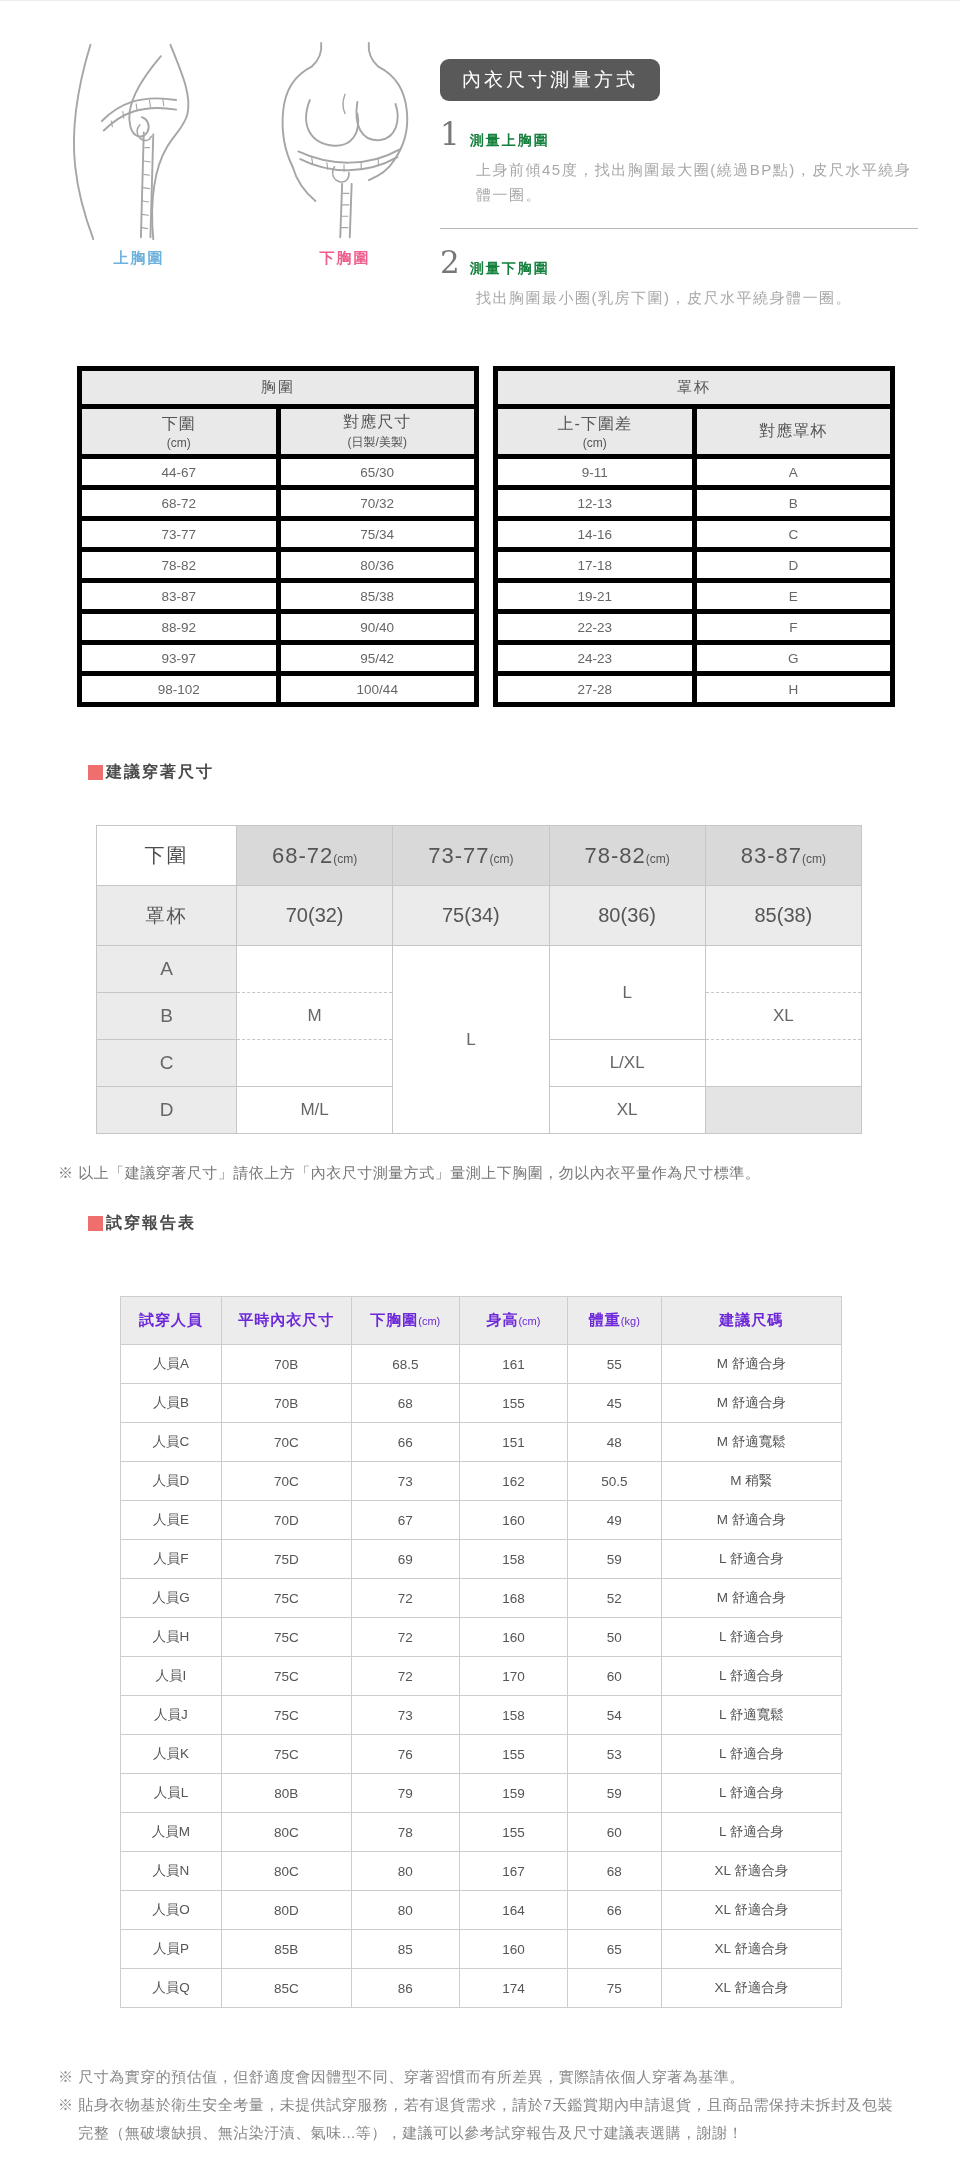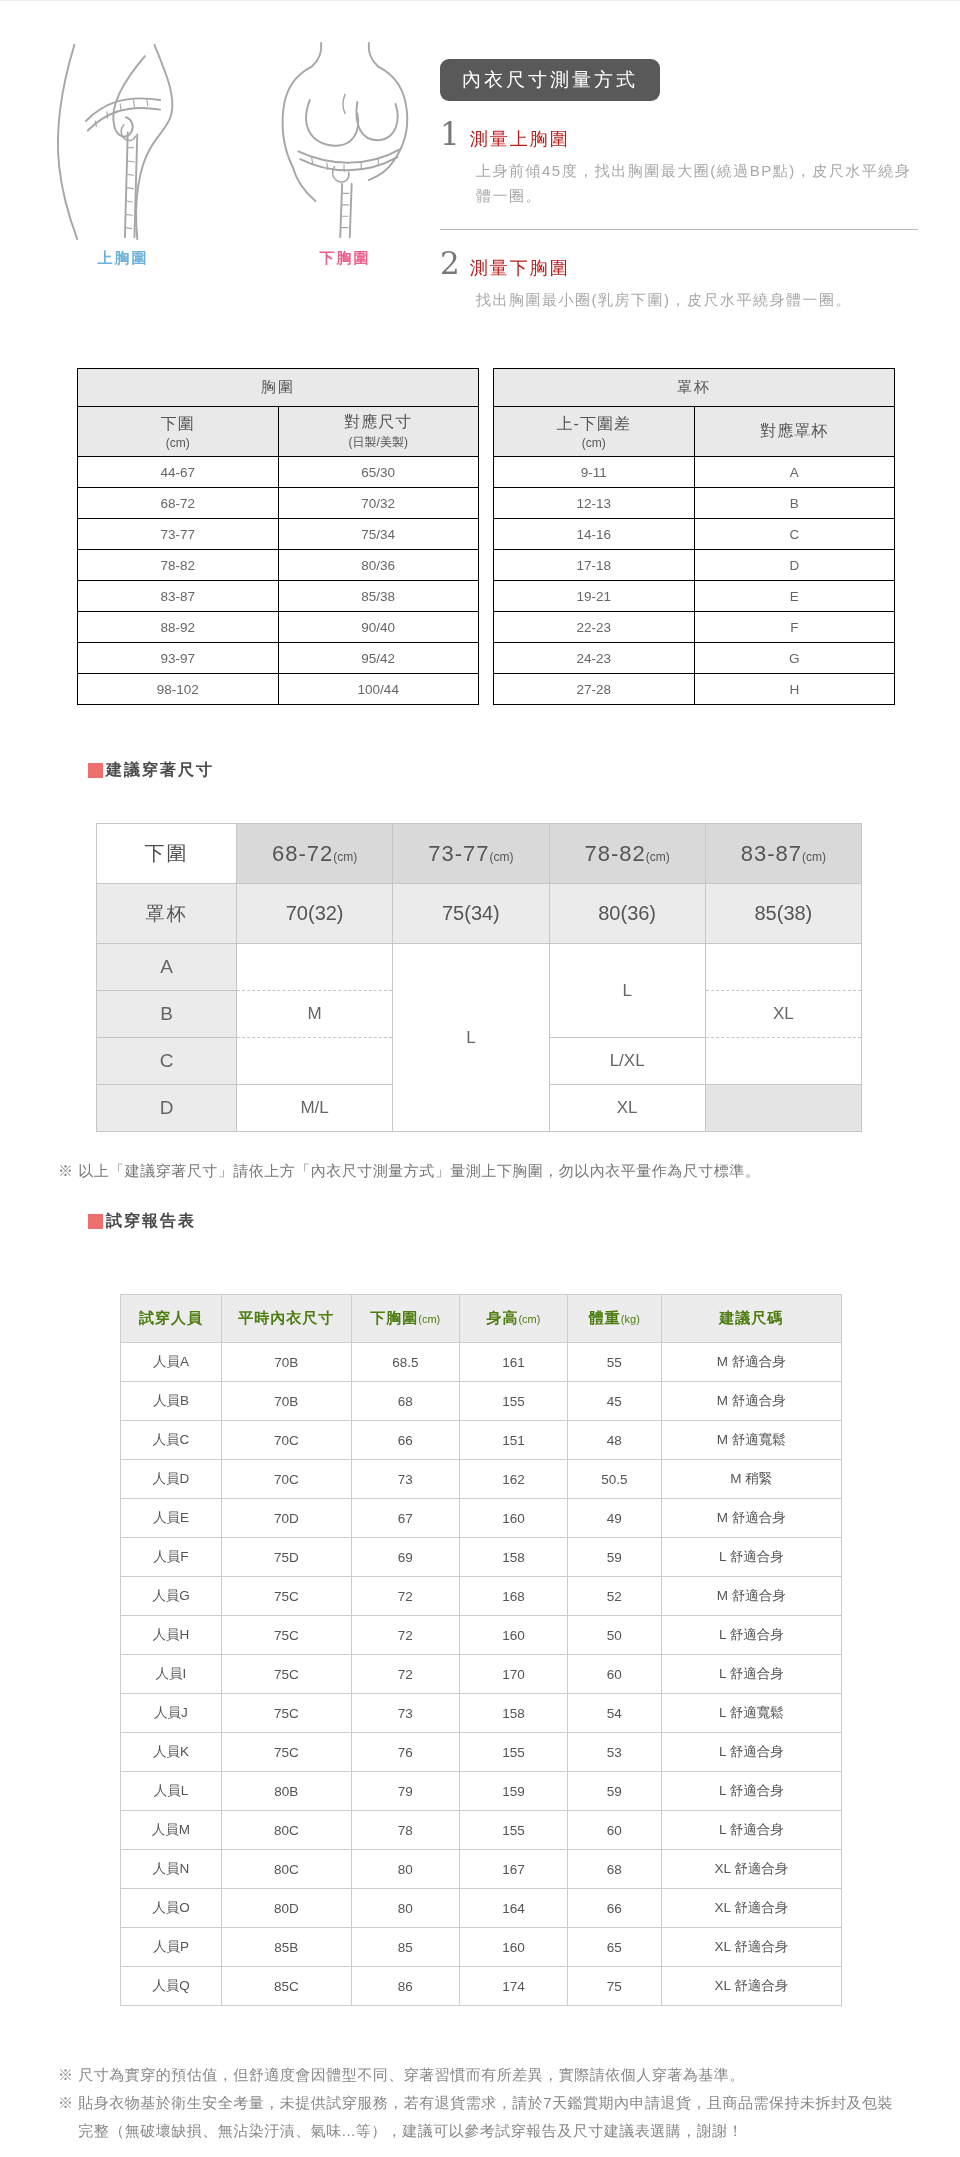--- a/index.html
+++ b/index.html
@@ -2,40 +2,40 @@
 <html><head>
 <meta charset="utf-8">
 <style>
   * { margin:0; padding:0; box-sizing:border-box; }
   body { background:#fff; font-family:"Liberation Sans", sans-serif; color:#555; }
   .page { width:960px; min-height:2157px; margin:0 auto; background:#fff;
           border-top:1px solid #ececec; border-bottom:1px solid #ececec; padding-top:40px; }
 
   
   .measure { display:flex; align-items:flex-start; }
-  .figures { display:flex; width:440px; padding-left:28px; justify-content:space-between; }
+  .figures { display:flex; width:440px; padding-left:44px; justify-content:space-between; }
   .fig { display:flex; flex-direction:column; align-items:center; width:190px; }
   .fig figcaption { margin-top:8px; font-size:15px; font-weight:bold; letter-spacing:2px; }
   .cap-blue { color:#6eb1dc; }
   .cap-pink { color:#ef5f8d; }
 
   .steps { width:480px; padding-top:18px; }
   .badge { display:inline-block; background:#595959; color:#fff; font-size:19px; letter-spacing:3px;
            padding:8px 22px; border-radius:9px; }
   .step { margin-top:18px; }
   .step-head { display:flex; align-items:baseline; gap:10px; }
   .step-num { font-family:"DejaVu Serif", serif; font-size:31px; color:#777; line-height:1; }
-  .step-title { font-size:18px; font-weight:normal; color:#b91c1c; letter-spacing:2px; }
+  .step-title { font-size:14px; font-weight:bold; color:#15803d; letter-spacing:2px; }
   .step-desc { margin-top:8px; font-size:15px; color:#a8a8a8; letter-spacing:1.5px; line-height:1.65; max-width:470px;margin-left:36px; }
   .divider { border:none; border-top:1px solid #b8b8b8; margin:20px 0 2px 0; width:478px; }
 
   
   .twotables { margin:56px 0 0 77px; display:flex; gap:14px; }
   table.conv { border-collapse:collapse; width:402px; text-align:center; }
-  .conv td, .conv th { border:1px solid #000000;margin-left:32px; }
+  .conv td, .conv th { border:5px solid #000000;margin-left:32px; }
   .conv .ttl { background:#e9e9e9; height:38px; font-size:15px; font-weight:normal; color:#555; letter-spacing:2px; }
   .conv thead th.colh { background:#e9e9e9; height:50px; font-weight:normal; color:#555; width:50%; }
   .conv .hl { display:block; font-size:16px; letter-spacing:1px; }
   .conv .hu { display:block; font-size:12px; margin-top:1px; }
   .conv tbody td { height:31px; font-size:13.5px; color:#666; }
 
   
   .sec-head { display:flex; align-items:center; gap:3px; margin-left:88px; }
   .sec-head .sq { width:15px; height:15px; background:#ef6e6e; flex:0 0 auto; }
   .sec-head .sec-title { font-size:16px; color:#4a4a4a; letter-spacing:2px; }
@@ -55,21 +55,21 @@
   .rec .cell { font-size:17px; color:#666; }
   .rec .bb-dash { border-bottom:1px dashed #c6c6c6; }
   .rec .bt-dash { border-top:1px dashed #c6c6c6; }
   .rec .gray { background:#e4e4e4; }
 
   .rec-note { margin:30px 0 0 58px; font-size:15px; color:#777; letter-spacing:0.5px; }
 
   
   table.fit { border-collapse:collapse; margin:62px 0 0 120px; width:722px; text-align:center; }
   .fit td, .fit th { border:1px solid #cdcdcd; }
-  .fit thead th { background:#ececec; height:48px; font-size:15px; color:#4d7c0f; font-weight:bold; letter-spacing:1px; }
+  .fit thead th { background:#ececec; height:48px; font-size:15px; color:#6d28d9; font-weight:bold; letter-spacing:1px; }
   .fit thead .u { font-size:11px; font-weight:normal; letter-spacing:0; }
   .fit tbody td { height:39px; font-size:13.5px; color:#555; }
   .fit col.c1{width:14%} .fit col.c2{width:18%} .fit col.c3{width:15%}
   .fit col.c4{width:15%} .fit col.c5{width:13%} .fit col.c6{width:25%}
 
   
   .footnotes { margin:55px 58px 0 58px; padding-bottom:24px; }
   .footnotes p { font-size:15px; color:#878787; line-height:1.85; letter-spacing:0.5px;
                  padding-left:1.35em; text-indent:-1.35em; }
   svg { display:block; }

